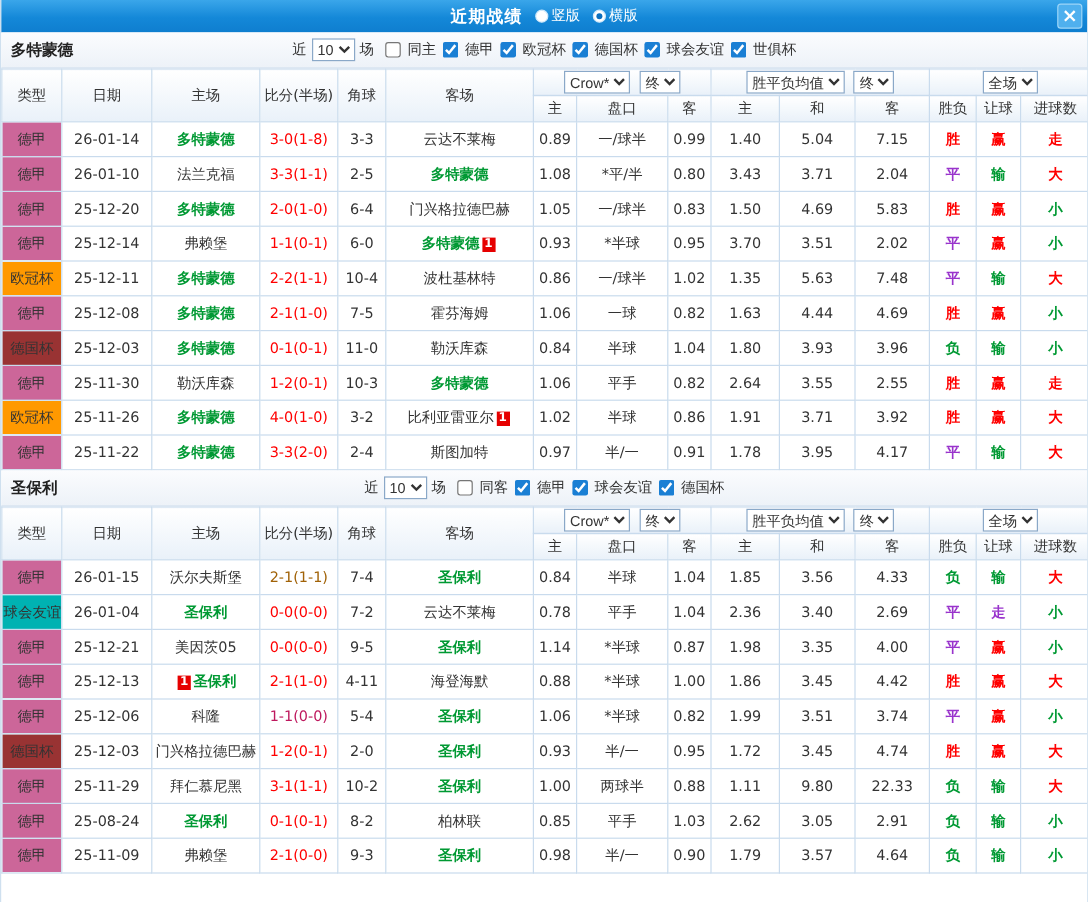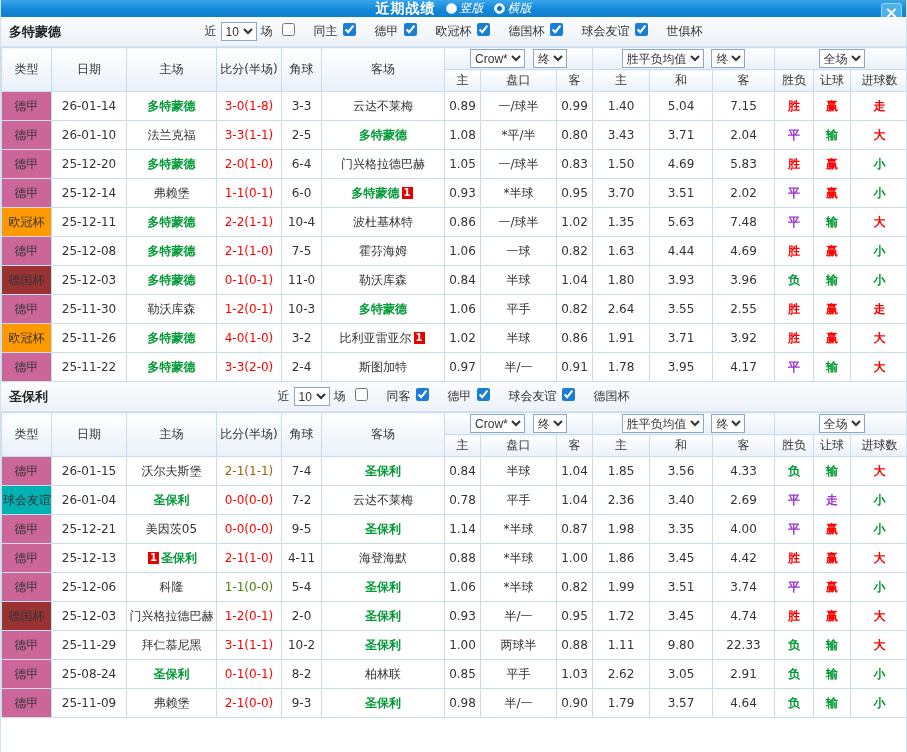--- a/index.html
+++ b/index.html
@@ -6,26 +6,26 @@
   html, body { margin:0; padding:0; }
   body {
     width:907px; height:752px; overflow:hidden;
     font-family:"DejaVu Sans","Liberation Sans",sans-serif;
     background:#fff;
   }
   .viewport { width:907px; height:752px; overflow:hidden; border-left:1px solid #cfe0ef; border-right:1px solid #cfe0ef; }
 
   
   .titlebar {
-    position:relative; height:17px;
+    position:relative; height:27px;
     background:linear-gradient(180deg,#3aa6ea 0%,#1488d8 55%,#0f7ecf 100%);
     display:flex; align-items:center; justify-content:center; gap:10px; color:#fff;
   }
   .title { font-size:14px; font-weight:bold; letter-spacing:1px; }
-  .radio-opt { display:inline-flex; align-items:center; gap:3px; font-size:12px; cursor:pointer;font-style:italic; }
+  .radio-opt { display:inline-flex; align-items:center; gap:3px; font-size:12px; cursor:pointer; }
   .radio {
     width:11px; height:11px; border-radius:50%; background:#fff;
     border:1px solid #cfe8fa; display:inline-flex; align-items:center; justify-content:center;
   }
   .radio.checked::after { content:""; width:5px; height:5px; border-radius:50%; background:#0b6fbe; }
   .close-btn {
     position:absolute; right:4px; top:3px; width:21px; height:21px; line-height:18px;
     text-align:center; background:#4fb0ee; border:1px solid #9ed6f8; border-radius:3px;
     color:#fff; font-size:16px; font-weight:bold; cursor:pointer;
   }
@@ -35,21 +35,21 @@
     position:relative; height:30px;
     background:linear-gradient(180deg,#fbfcfe,#edf2f8);
     border-bottom:1px solid #d5e2ef; display:flex; align-items:center;
   }
   .team-name { font-size:13px; font-weight:bold; color:#222; padding-left:8px; position:relative; z-index:2; }
   .filter {
     position:absolute; left:0; right:0; display:flex; justify-content:center;
     align-items:center; gap:4px; font-size:12px; color:#333; z-index:1;
   }
   .count-select { height:19px; font-size:12px; border:1px solid #8aa8c8; background:#fff; color:#333; }
-  .cb { display:inline-flex; align-items:flex-start; gap:19px; margin-left:5px; cursor:pointer; }
+  .cb { display:inline-flex; align-items:center; gap:6px; margin-left:5px; cursor:pointer; }
   .cb input { width:13px; height:13px; margin:0; accent-color:#1a7fd4; }
 
   
   table.stat-table { width:907px; border-collapse:collapse; table-layout:fixed; }
   .stat-table th, .stat-table td { border:1px solid #c9dbed; text-align:center; overflow:hidden; white-space:nowrap; }
   .stat-table thead th {
     height:22px; background:linear-gradient(180deg,#ffffff,#e9f1f9);
     font-weight:normal; font-size:12px; color:#333; padding:1px 0;
   }
   .stat-table tbody td { height:29px; font-size:12px; color:#333; }
@@ -478,21 +478,21 @@
               <td class="odds-cell">3.45</td>
               <td class="odds-cell">4.42</td>
               <td class="res-cell" style="color: rgb(255, 0, 0);">胜</td>
               <td class="res-cell" style="color: rgb(255, 0, 0);">赢</td>
               <td class="res-cell" style="color: rgb(255, 0, 0);">大</td>
             </tr>
             <tr>
               <td class="type-cell" style="background: rgb(204, 102, 153);">德甲</td>
               <td class="date-cell">25-12-06</td>
               <td class="team-cell"><span class="team-name-text">科隆</span></td>
-              <td class="score-cell" style="color: #4d7c0f;">1-1(0-0)</td>
+              <td class="score-cell" style="color: #be185d;">1-1(0-0)</td>
               <td>5-4</td>
               <td class="team-cell"><span class="team-name-text focal" style="color: rgb(0, 153, 51);">圣保利</span></td>
               <td class="odds-cell">1.06</td>
               <td class="odds-cell">*半球</td>
               <td class="odds-cell">0.82</td>
               <td class="odds-cell">1.99</td>
               <td class="odds-cell">3.51</td>
               <td class="odds-cell">3.74</td>
               <td class="res-cell" style="color: rgb(153, 51, 204);">平</td>
               <td class="res-cell" style="color: rgb(255, 0, 0);">赢</td>

